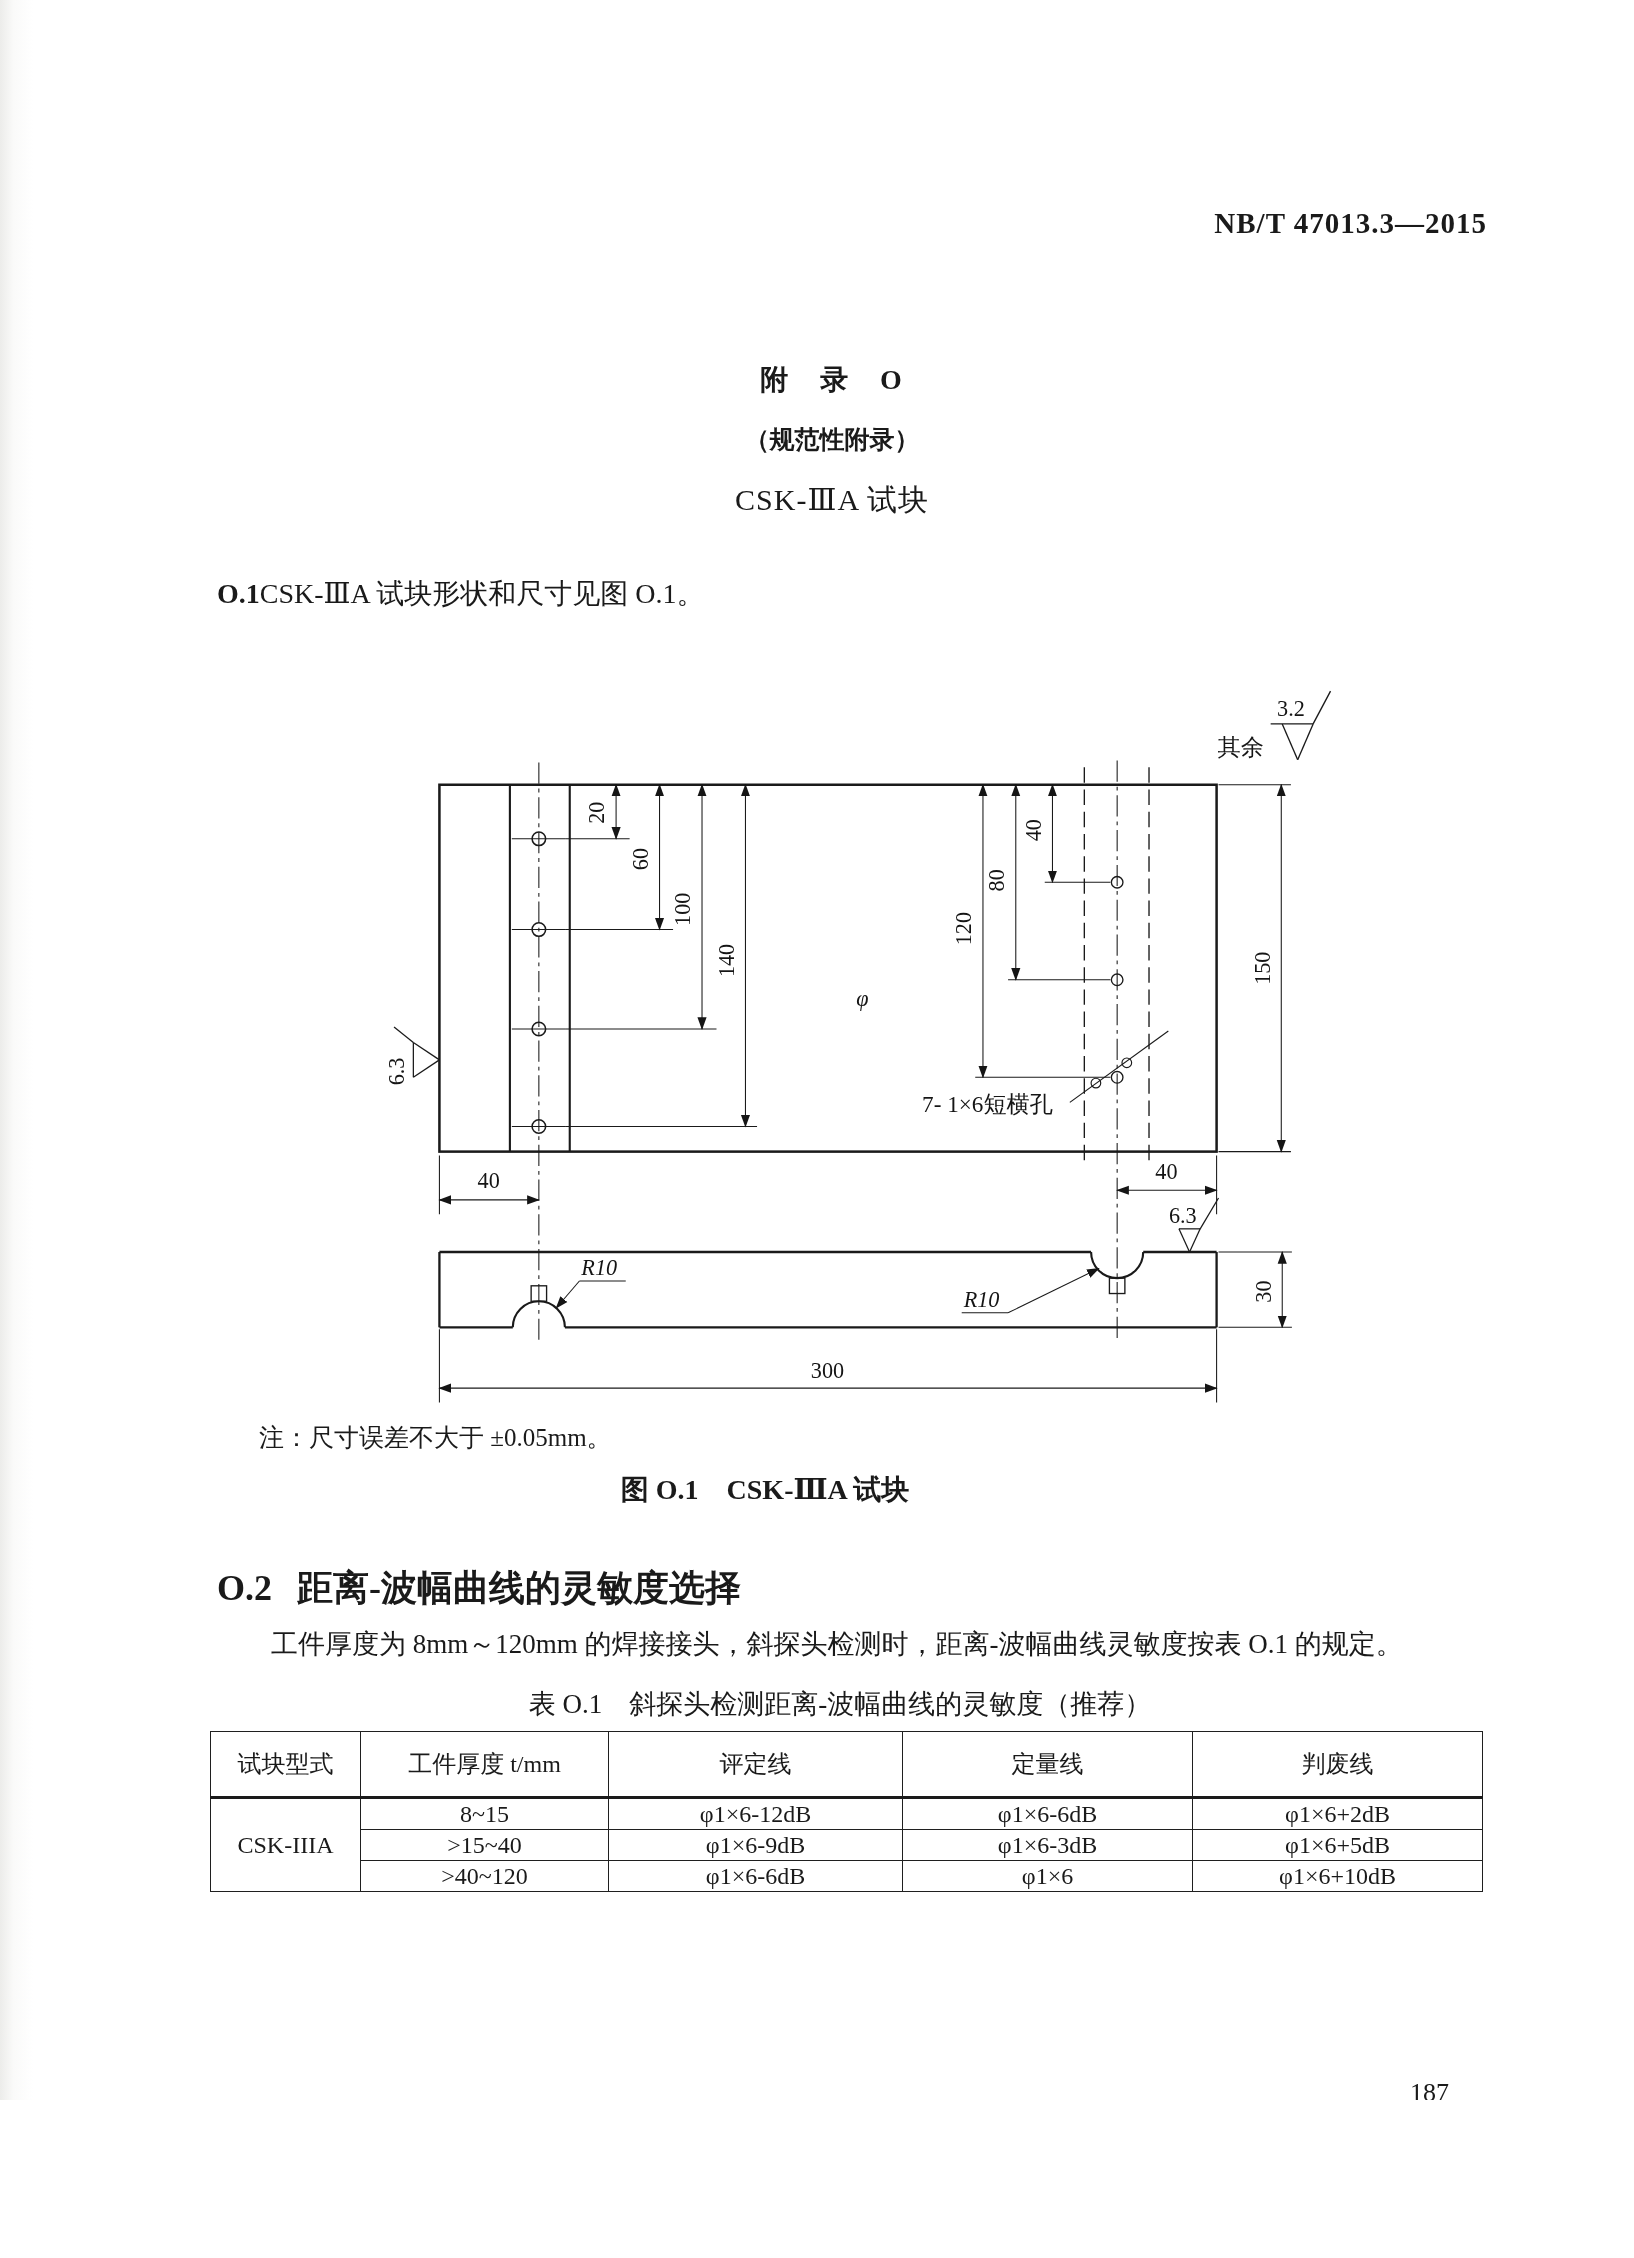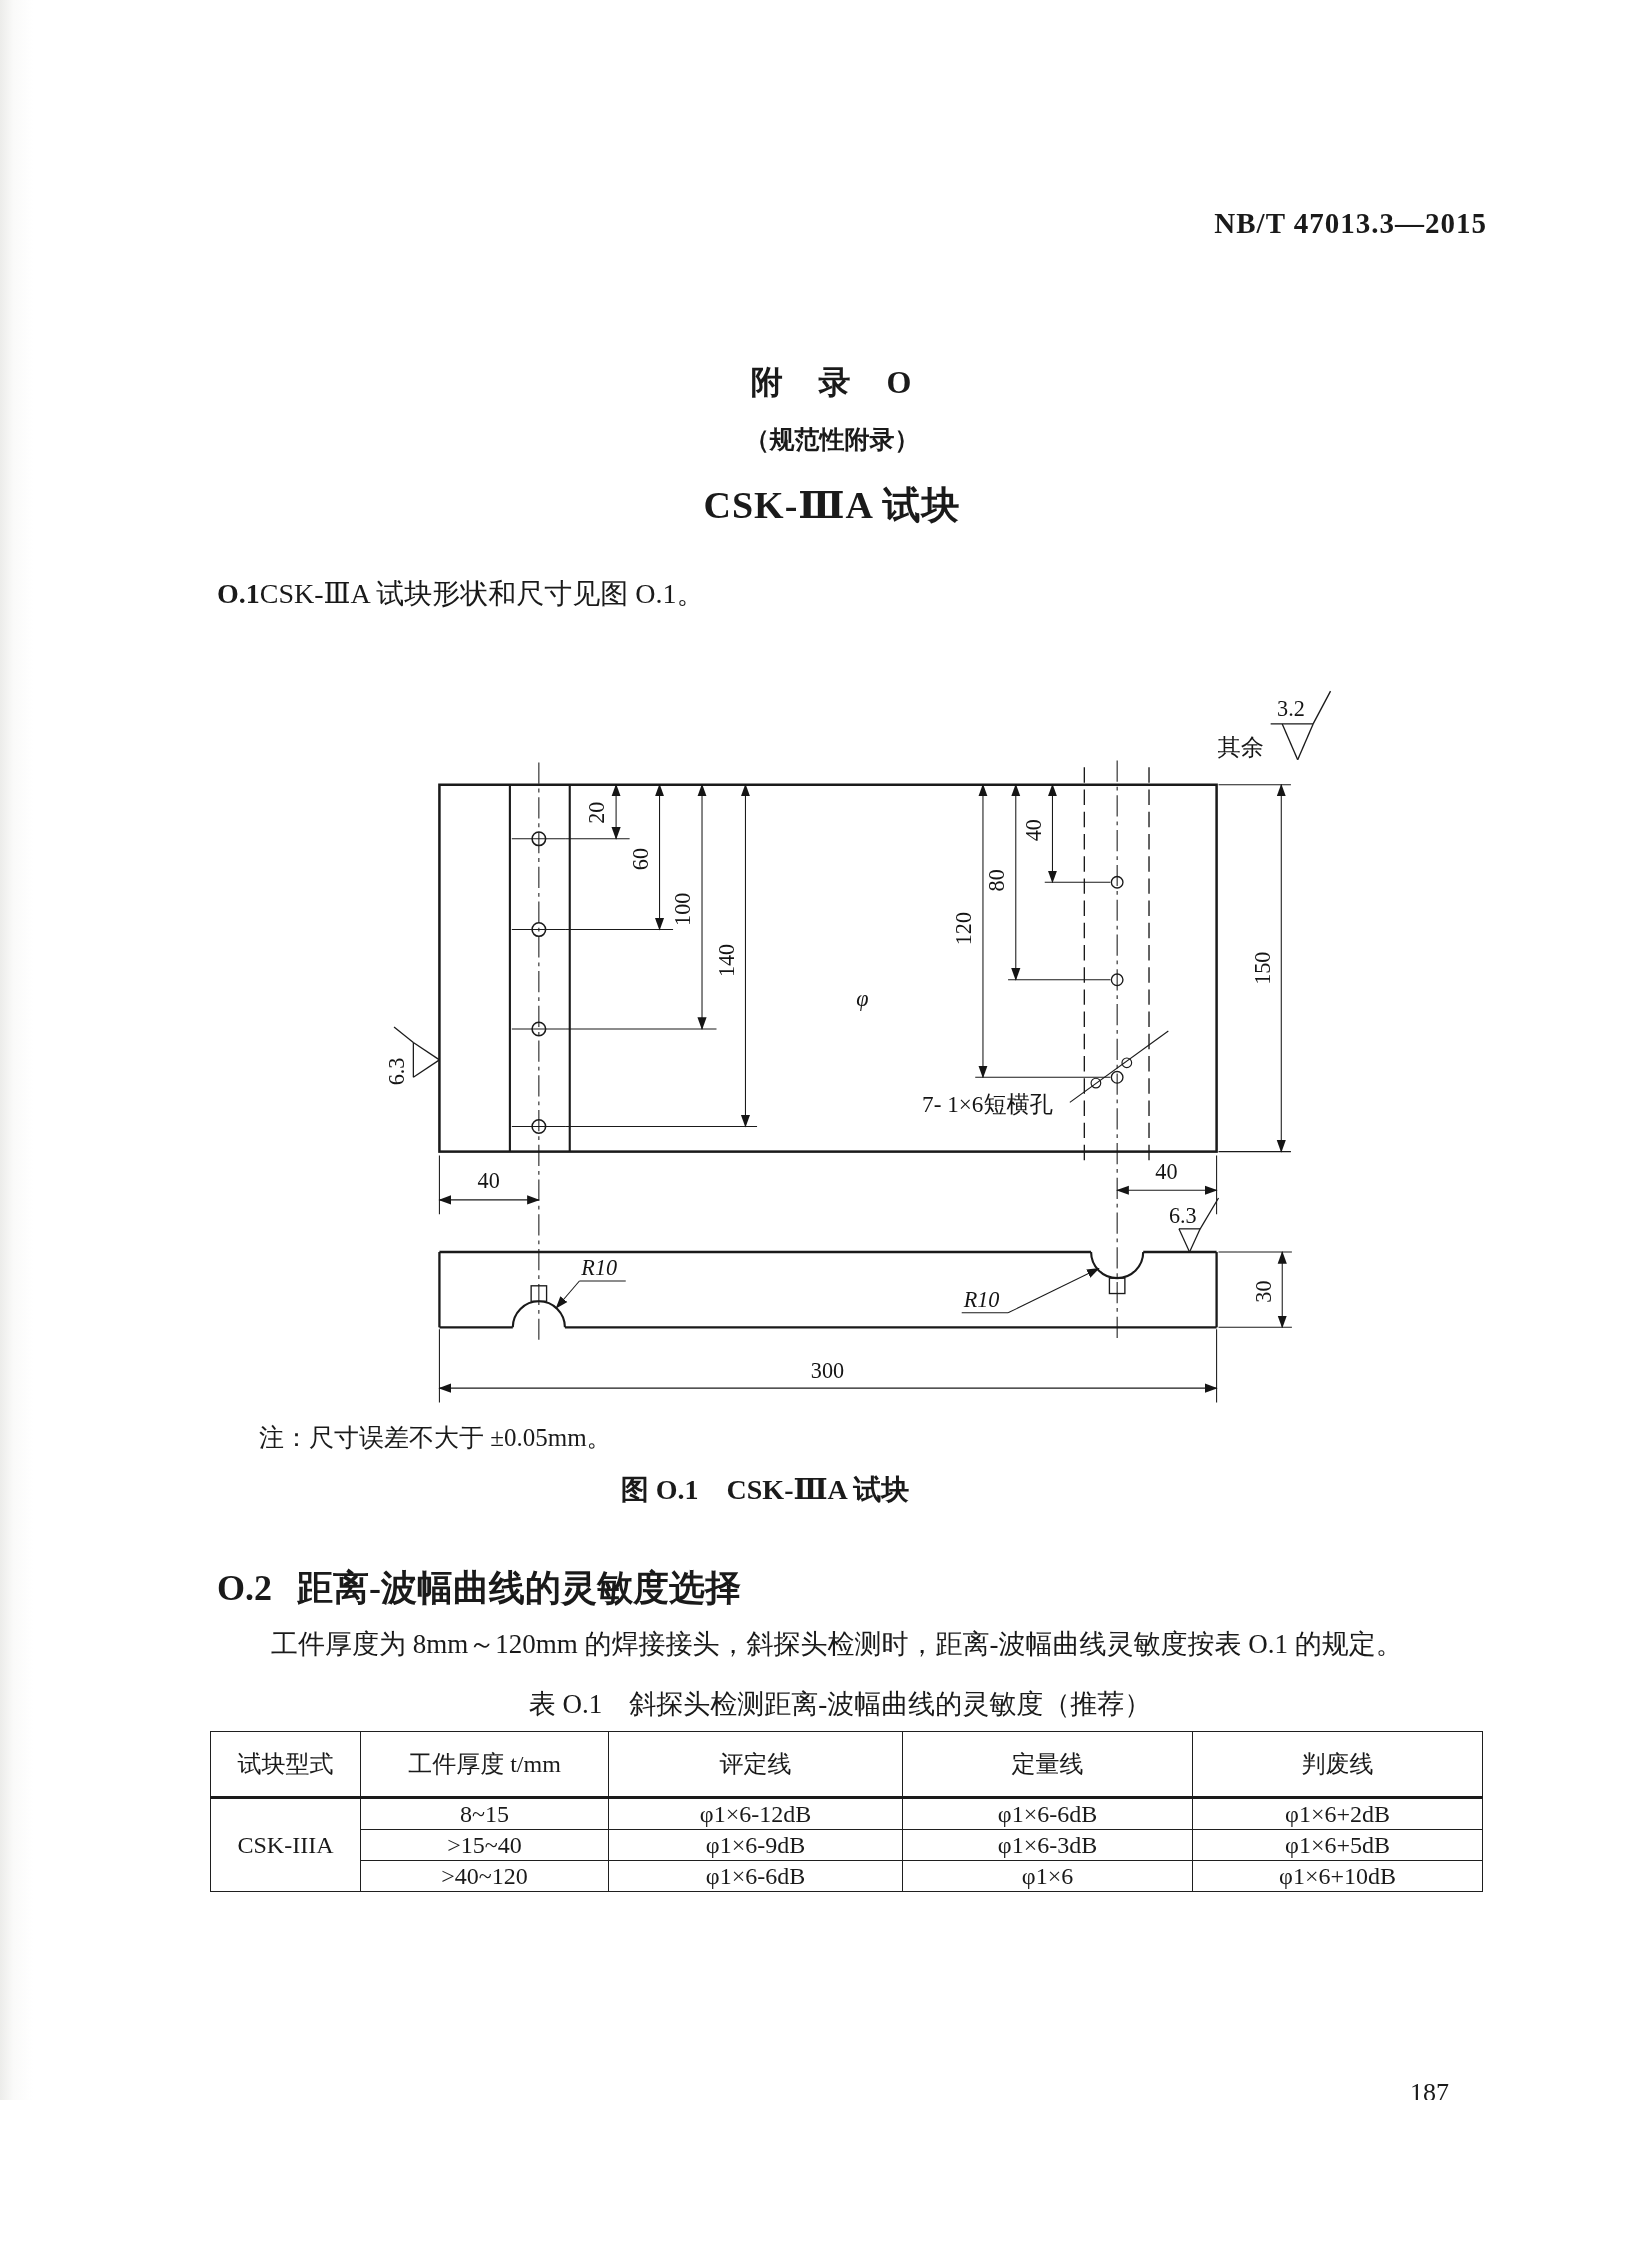--- a/index.html
+++ b/index.html
@@ -9,23 +9,23 @@
     font-family:"Liberation Serif","DejaVu Serif",serif;
     color:#1a1a1a;
   }
   #page{
     position:relative;width:1635px;height:2100px;overflow:hidden;
     background:linear-gradient(90deg,#ececea 0,#fafaf9 13.5px,#ffffff 33px);
   }
   .abs{position:absolute;white-space:nowrap;}
   .ctr{transform:translateX(-50%);}
   .doc-number{font-size:29px;font-weight:700;letter-spacing:1px;}
-  .title1{font-size:32px;font-weight:700;letter-spacing:1.9px;}
+  .title1{font-size:28px;font-weight:700;letter-spacing:1.9px;}
   .title2{font-size:25px;font-weight:700;}
-  .title3{font-size:38px;font-weight:700;letter-spacing:1px;}
+  .title3{font-size:30px;font-weight:400;letter-spacing:1px;}
   .clause{font-size:28px;}
   .clause b{font-weight:700;}
   .heading{font-size:36px;font-weight:700;}
   .heading b{margin-right:25px;}
   .para{font-size:27px;white-space:normal;width:1274px;line-height:1.55;}
   .note{font-size:25px;}
   .fig-caption{font-size:28px;font-weight:700;}
   .tbl-title{font-size:27px;font-weight:400;text-align:right;}
   .pagenum{font-size:26px;}
   .footer{font-size:23px;color:#2a2a2a;letter-spacing:1px;}

